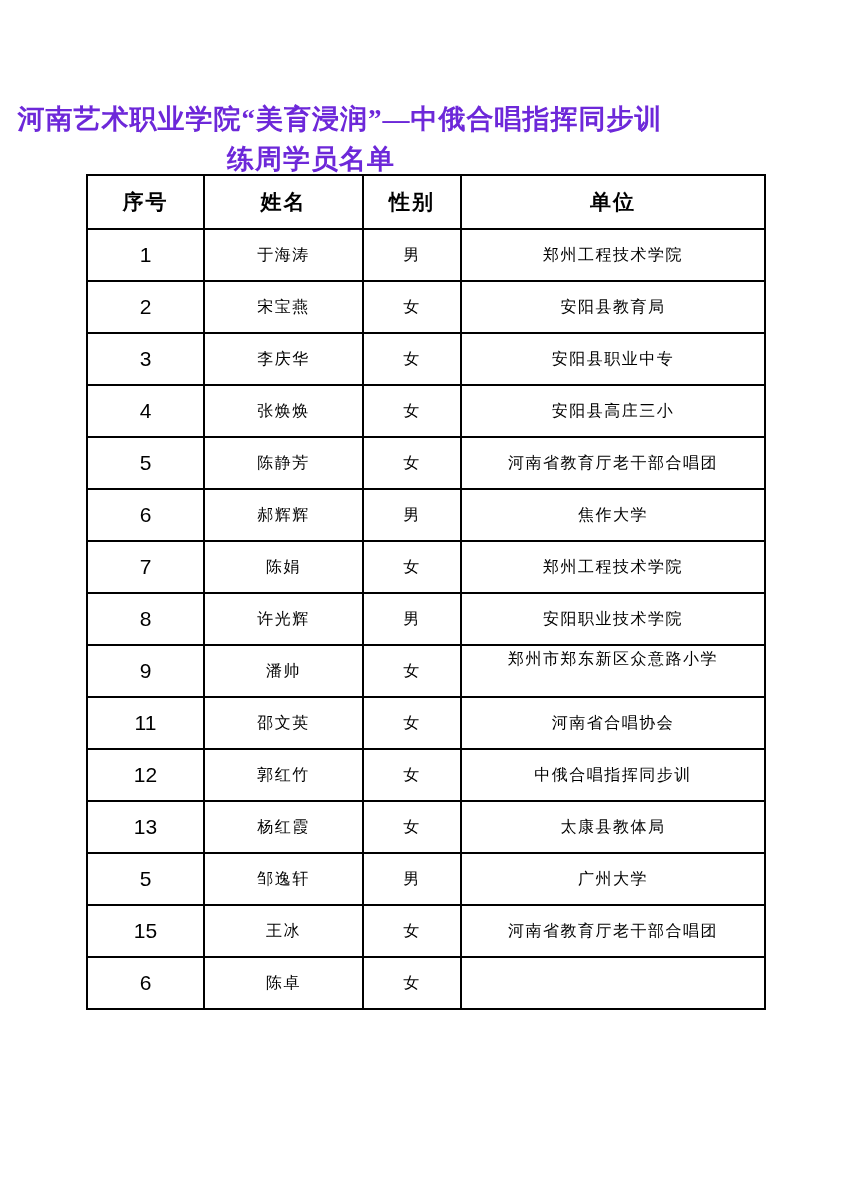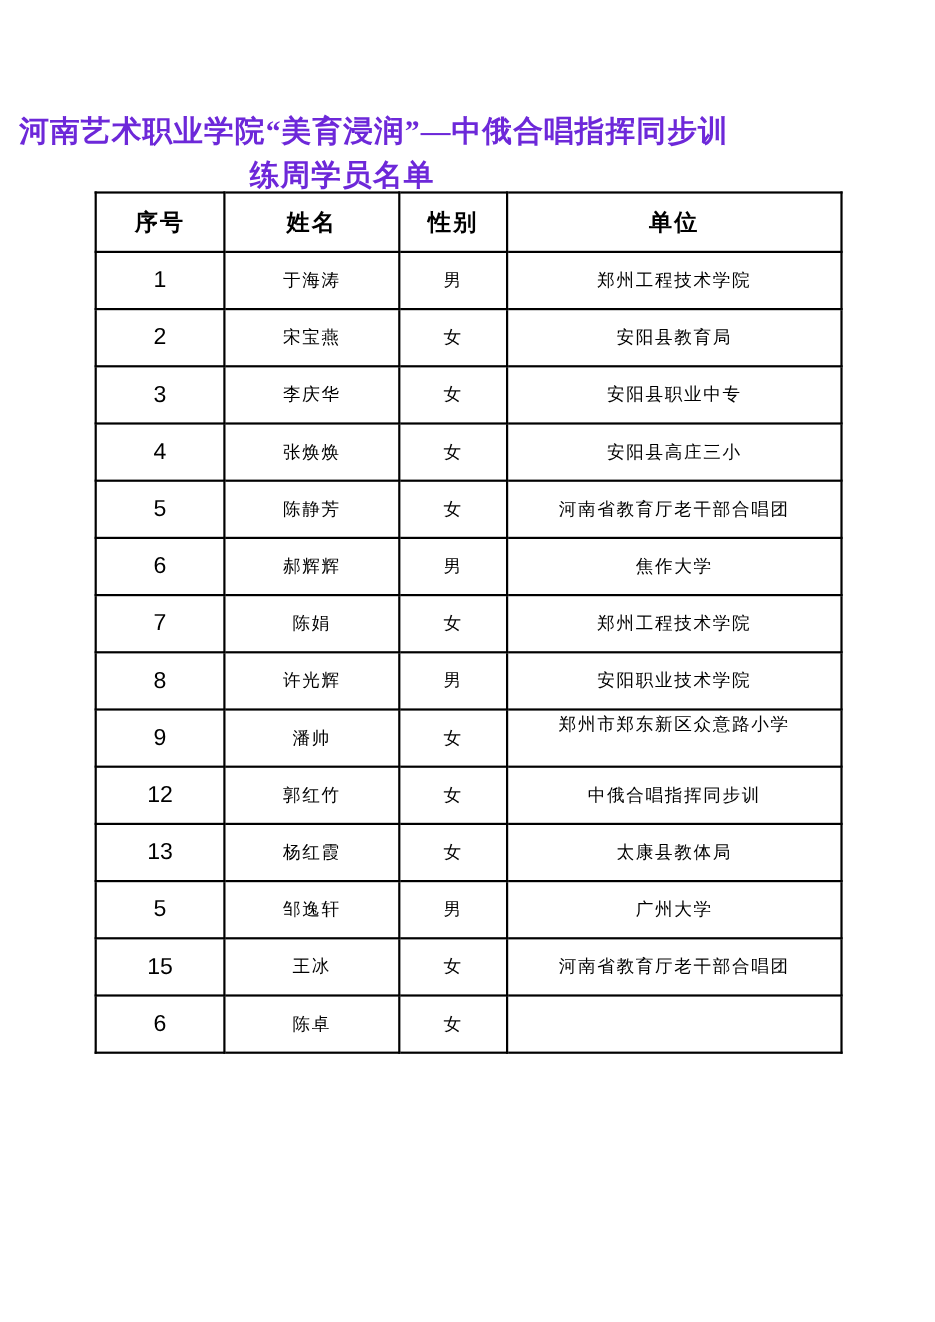--- a/index.html
+++ b/index.html
@@ -157,20 +157,26 @@
           <td class="cell-gender">男</td>
           <td class="cell-unit">安阳职业技术学院</td>
         </tr>
         <tr>
           <td class="cell-no">9</td>
           <td class="cell-name">潘帅</td>
           <td class="cell-gender">女</td>
           <td class="cell-unit">郑州市郑东新区众意路小学</td>
         </tr>
         <tr>
+          <td class="cell-no">11</td>
+          <td class="cell-name">邵文英</td>
+          <td class="cell-gender">女</td>
+          <td class="cell-unit">河南省合唱协会</td>
+        </tr>
+        <tr>
           <td class="cell-no">12</td>
           <td class="cell-name">郭红竹</td>
           <td class="cell-gender">女</td>
           <td class="cell-unit">中俄合唱指挥同步训</td>
         </tr>
         <tr>
           <td class="cell-no">13</td>
           <td class="cell-name">杨红霞</td>
           <td class="cell-gender">女</td>
           <td class="cell-unit">太康县教体局</td>

